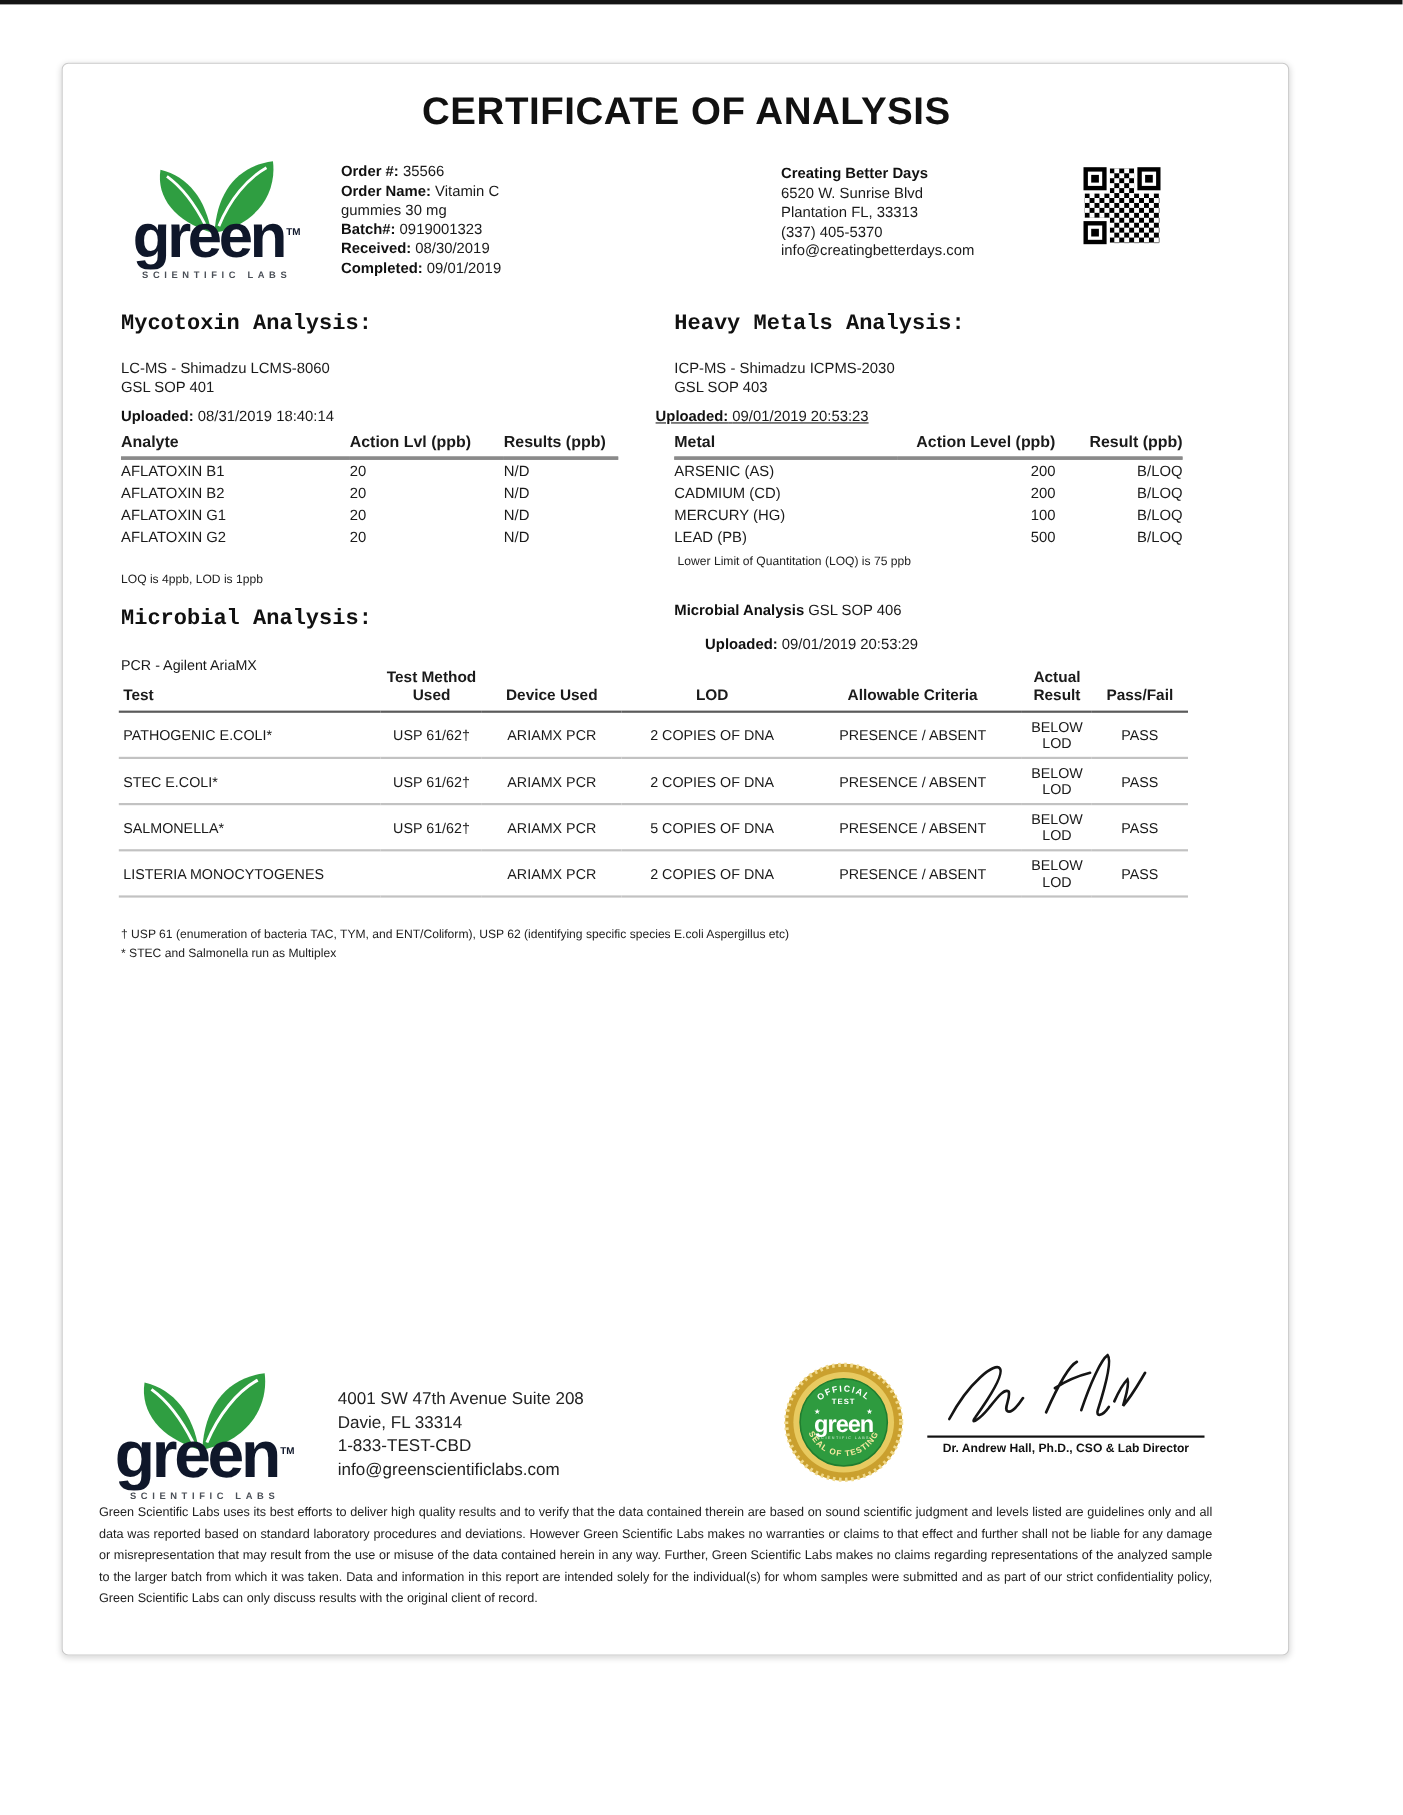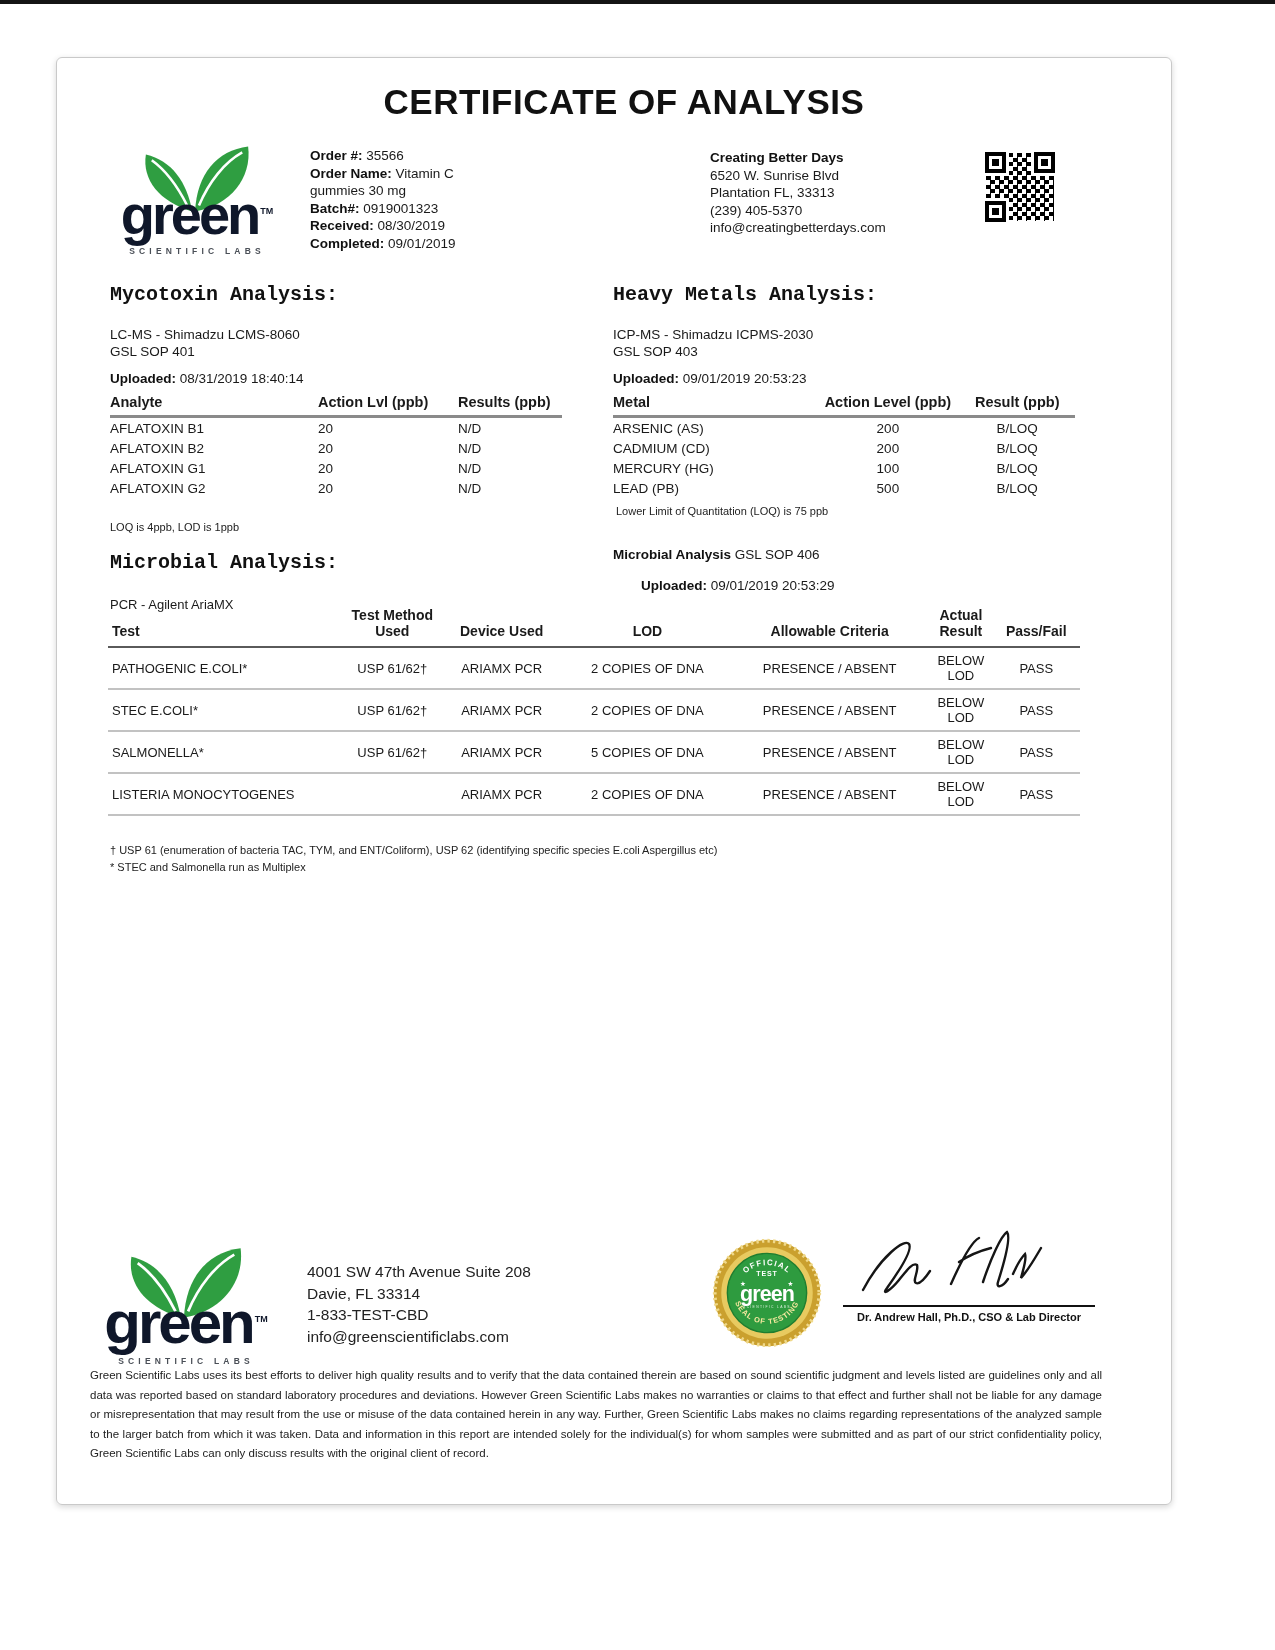--- a/index.html
+++ b/index.html
@@ -61,21 +61,21 @@
   .uploaded { position:absolute; font-size:13.5px; }
   .small-note { position:absolute; font-size:11px; color:#222; }
 
   table { border-collapse:collapse; table-layout:fixed; }
   .mini-table { position:absolute; font-size:13.5px; }
   .mini-table th {
     font-size:14.5px; font-weight:bold; text-align:left;
     padding:2px 0 5px; border-bottom:3px solid #8a8a8a;
   }
   .mini-table td { padding:2.5px 0; }
-  #metals-table th.c, #metals-table td.c { text-align:center; }
+  #metals-table th.c, #metals-table td.c { text-align:right; }
 
   #micro-table { position:absolute; left:108px; top:605px; width:972px; font-size:13px; }
   #micro-table thead th {
     font-size:14px; font-weight:bold; text-align:center; vertical-align:bottom;
     padding:2px 4px 7px; border-bottom:2px solid #5a5a5a; line-height:16px;
   }
   #micro-table thead th:first-child { text-align:left; }
   #micro-table tbody td {
     text-align:center; padding:5px 4px; border-bottom:2px solid #c2c2c2; line-height:15px;
   }
@@ -120,21 +120,21 @@
   <div><span class="b">Order Name:</span> <span>Vitamin C gummies 30 mg</span></div>
   <div><span class="b">Batch#:</span> <span>0919001323</span></div>
   <div><span class="b">Received:</span> <span>08/30/2019</span></div>
   <div><span class="b">Completed:</span> <span>09/01/2019</span></div>
 </div>
 
 <div class="client-block">
   <div class="b">Creating Better Days</div>
   <div>6520 W. Sunrise Blvd</div>
   <div>Plantation FL, 33313</div>
-  <div>(239) 405-5370</div>
+  <div>(337) 405-5370</div>
   <div>info@creatingbetterdays.com</div>
 </div>
 
 <div class="qr">
   <div class="qr-mods"></div>
   <div class="finder tl"></div>
   <div class="finder tr"></div>
   <div class="finder bl"></div>
 </div>
 
@@ -183,21 +183,21 @@
       </tr>
   </tbody>
 </table>
 <div class="small-note" style="left:110px; top:521px;">LOQ is 4ppb, LOD is 1ppb</div>
 
 <div class="sec-heading" style="left:613px; top:283px;">Heavy Metals Analysis:</div>
 <div class="instr" style="left:613px; top:326px;">
   <div>ICP-MS - Shimadzu ICPMS-2030</div>
   <div>GSL SOP 403</div>
 </div>
-<div class="uploaded" style="left:613px; top:371px;">
+<div class="uploaded" style="left:596px; top:371px;text-decoration:underline;">
   <span class="b">Uploaded:</span>
   <span>09/01/2019 20:53:23</span>
 </div>
 <table class="mini-table" id="metals-table" style="left:613px; top:392px; width:462px;">
   <colgroup>
       <col style="width:44%">
       <col style="width:31%">
       <col style="width:25%">
     </colgroup>
   <thead>

